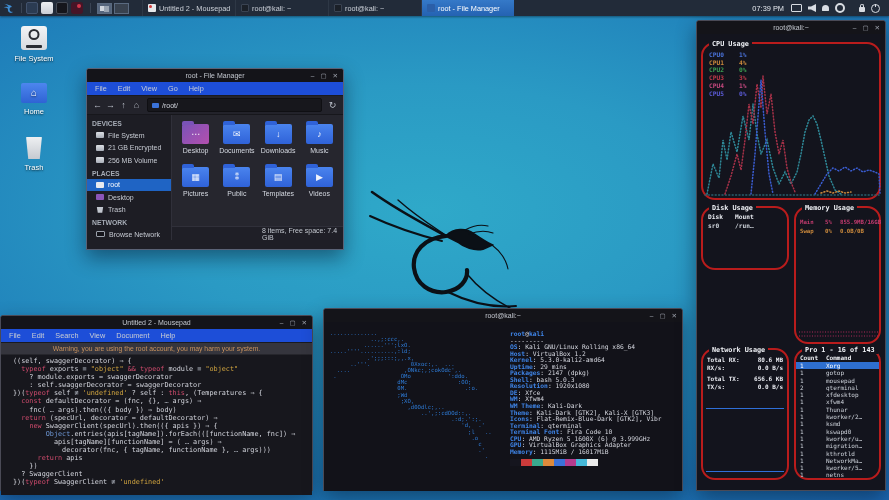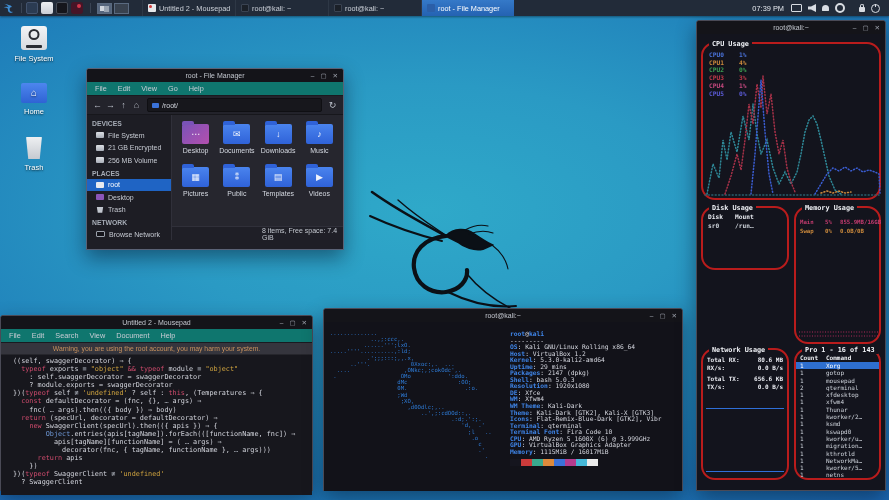--- a/index.html
+++ b/index.html
@@ -48,21 +48,21 @@
   .fsys{width:26px;height:24px;margin:0 auto 4px;background:linear-gradient(#f3f4f6,#d7dade);border-radius:3px;position:relative}
   .fsys::before{content:"";position:absolute;top:3px;left:50%;transform:translateX(-50%);width:11px;height:11px;border:2.5px solid #2a2d33;border-radius:50%;box-sizing:border-box}
   .fsys::after{content:"";position:absolute;bottom:2px;left:5px;width:16px;height:3px;background:#2a2d33;border-radius:1px}
   .homef{width:26px;height:20px;margin:0 auto 4px;background:linear-gradient(#4d86ee,#2f63d4);border-radius:2px;position:relative}
   .homef .hglyph{color:#fff;font-size:10px;line-height:20px}
   .trashc{width:18px;height:22px;margin:0 auto 4px;background:linear-gradient(#eef0f2,#c6cad1);clip-path:polygon(6% 0,94% 0,82% 100%,18% 100%);border-radius:2px}
   
   .win{position:absolute;background:#1e1e26;border:1px solid #4a4a56;border-radius:3px 3px 0 0;box-shadow:0 8px 20px rgba(0,10,30,.45);box-sizing:border-box}
   .tbar{height:13px;background:#141419;display:flex;align-items:center;justify-content:center;position:relative;color:#c3c7cf;font-size:7px;border-radius:2px 2px 0 0}
   .tbtns{position:absolute;right:5px;top:0;height:13px;display:flex;gap:6px;align-items:center;color:#9ea3ad;font-size:6.5px}
-  .mbar{height:13px;display:flex;align-items:center;gap:1px;padding-left:3px;background:#0f766e;border-bottom:1px solid #1a1a20}
+  .mbar{height:13px;display:flex;align-items:center;gap:1px;padding-left:3px;background:#1d4ed8;border-bottom:1px solid #1a1a20}
   .mitem{padding:0 5px;font-size:7.3px;color:#c8ccd4}
   
   #fm{left:86px;top:68px;width:258px;height:182px;z-index:20;border-color:#5a6276}
   #fm-tools{height:18px;display:flex;align-items:center;background:#23232b;border-bottom:1px solid #17171c;padding:0 4px}
   .tbtn{width:13px;text-align:center;color:#b9bec8;font-size:9px;flex:none}
   .pathbox{flex:1;height:12px;margin:0 4px;background:#17171c;border:1px solid #0f0f13;border-radius:2px;display:flex;align-items:center;padding:0 4px;gap:3px;font-size:7px;color:#d6dae2}
   .pfold{width:7px;height:5px;background:#3a72d8;border-radius:1px;flex:none}
   #fm-body{display:flex;height:125px}
   #fm-side{width:85px;background:#1d1d24;border-right:1px solid #30303a;padding-top:2px;font-size:7px;color:#c6cad2;overflow:hidden;flex:none;box-sizing:border-box}
   .shead{font-weight:bold;color:#a6acb6;padding:3px 0 2px 5px;font-size:6.8px}
@@ -338,34 +338,34 @@
       <span class="mitem">Edit</span>
       <span class="mitem">Search</span>
       <span class="mitem">View</span>
       <span class="mitem">Document</span>
       <span class="mitem">Help</span>
     </div>
   <div id="warn">Warning, you are using the root account, you may harm your system.</div>
   <div id="code">
       <div class="cl"><span class="c-p">((self, swaggerDecorator) ⇒ {</span></div>
       <div class="cl"><span class="c-p">  </span><span class="c-k">typeof</span><span class="c-p"> exports </span><span class="c-g">≡</span><span class="c-p"> </span><span class="c-s">"object"</span><span class="c-p"> </span><span class="c-k">&amp;&amp;</span><span class="c-p"> </span><span class="c-k">typeof</span><span class="c-p"> module </span><span class="c-g">≡</span><span class="c-p"> </span><span class="c-s">"object"</span></div>
+      <div class="cl"><span class="c-p">    ? module.exports = swaggerDecorator</span></div>
       <div class="cl"><span class="c-p">    : self.swaggerDecorator = swaggerDecorator</span></div>
-      <div class="cl"><span class="c-p">    ? module.exports = swaggerDecorator</span></div>
       <div class="cl"><span class="c-p">})(</span><span class="c-k">typeof</span><span class="c-p"> self </span><span class="c-g">≢</span><span class="c-p"> </span><span class="c-s">'undefined'</span><span class="c-p"> ? self : </span><span class="c-k">this</span><span class="c-p">, (Temperatures ⇒ {</span></div>
       <div class="cl"><span class="c-p">  </span><span class="c-k">const</span><span class="c-p"> defaultDecorator = (fnc, {}, </span><span class="c-g">…</span><span class="c-p"> args) ⇒</span></div>
       <div class="cl"><span class="c-p">    fnc( </span><span class="c-g">…</span><span class="c-p"> args).then(({ body }) ⇒ body)</span></div>
       <div class="cl"><span class="c-p">  </span><span class="c-k">return</span><span class="c-p"> (specUrl, decorator = defaultDecorator) ⇒</span></div>
       <div class="cl"><span class="c-p">    </span><span class="c-k">new</span><span class="c-p"> SwaggerClient(specUrl).then(({ apis }) ⇒ {</span></div>
       <div class="cl"><span class="c-p">        </span><span class="c-o">Object</span><span class="c-p">.entries(apis[tagName]).forEach(([functionName, fnc]) ⇒</span></div>
       <div class="cl"><span class="c-p">          apis[tagName][functionName] = ( </span><span class="c-g">…</span><span class="c-p"> args) ⇒</span></div>
       <div class="cl"><span class="c-p">            decorator(fnc, { tagName, functionName }, </span><span class="c-g">…</span><span class="c-p"> args)))</span></div>
       <div class="cl"><span class="c-p">      </span><span class="c-k">return</span><span class="c-p"> apis</span></div>
       <div class="cl"><span class="c-p">    })</span></div>
+      <div class="cl"><span class="c-p">  ? SwaggerClient</span></div>
       <div class="cl"><span class="c-p">})(</span><span class="c-k">typeof</span><span class="c-p"> SwaggerClient </span><span class="c-g">≢</span><span class="c-p"> </span><span class="c-s">'undefined'</span></div>
-      <div class="cl"><span class="c-p">  ? SwaggerClient</span></div>
     </div>
 </div>
 
 <div class="win" id="term">
   <div class="tbar">
     <span>root@kali:~</span>
     <span class="tbtns">
       <span>–</span>
       <span>▢</span>
       <span>✕</span>

